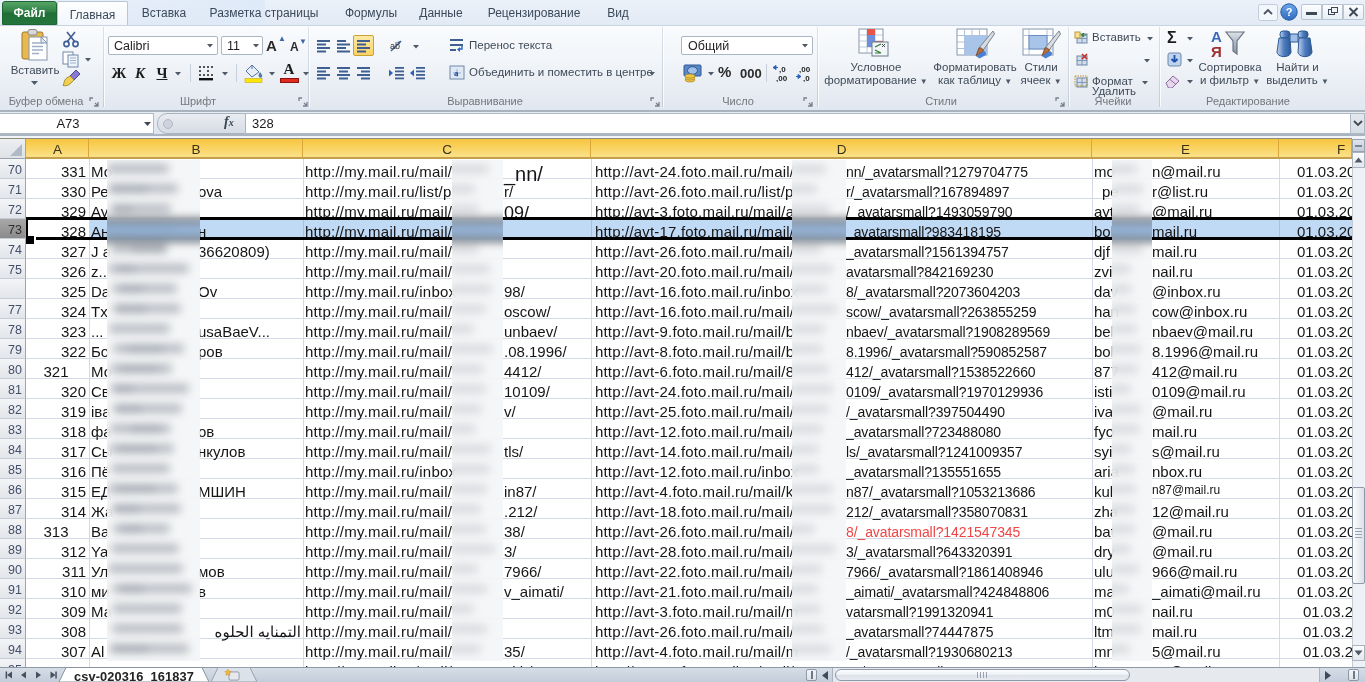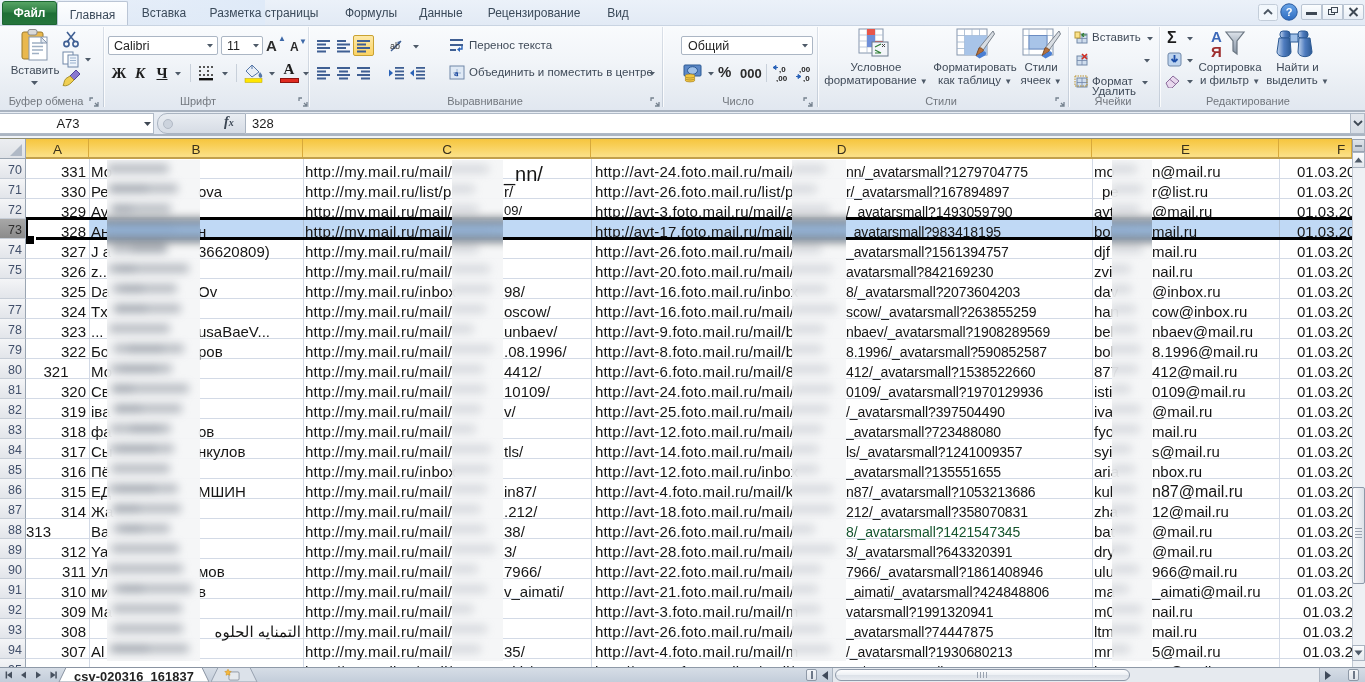--- a/index.html
+++ b/index.html
@@ -517,21 +517,21 @@
 <div class="a" style="left:279px;top:24px;font-size:15px;color:#151515;letter-spacing:0.25px;white-space:nowrap;">http://my.mail.ru/list/p</div>
 <div class="a" style="left:478px;top:24px;font-size:15px;color:#151515;white-space:nowrap;">r/</div>
 <div class="a" style="left:569px;top:24px;font-size:15px;color:#151515;letter-spacing:0.18px;white-space:nowrap;">http://avt-26.foto.mail.ru/list/p</div>
 <div class="a" style="left:820px;top:25px;font-size:14px;color:#151515;letter-spacing:-0.1px;white-space:nowrap;">r/_avatarsmall?167894897</div>
 <div class="a" style="left:1076px;top:24px;font-size:15px;color:#151515;white-space:nowrap;">pe</div>
 <div class="a" style="left:1126px;top:24px;font-size:15px;color:#151515;white-space:nowrap;">r@list.ru</div>
 <div class="a" style="left:1271px;top:24px;font-size:15px;color:#151515;white-space:nowrap;">01.03.2016</div>
 <div class="a" style="left:0;top:44px;width:60px;text-align:right;font-size:15px;color:#151515;">329</div>
 <div class="a" style="left:65px;top:44px;font-size:15px;color:#151515;white-space:nowrap;">Ay</div>
 <div class="a" style="left:279px;top:44px;font-size:15px;color:#151515;letter-spacing:0.25px;white-space:nowrap;">http://my.mail.ru/mail/</div>
-<div class="a" style="left:478px;top:44px;font-size:13px;color:#151515;white-space:nowrap;">09/</div>
+<div class="a" style="left:478px;top:44px;font-size:18px;color:#151515;white-space:nowrap;">09/</div>
 <div class="a" style="left:569px;top:44px;font-size:15px;color:#151515;letter-spacing:0.18px;white-space:nowrap;">http://avt-3.foto.mail.ru/mail/a</div>
 <div class="a" style="left:820px;top:45px;font-size:14px;color:#151515;letter-spacing:-0.1px;white-space:nowrap;">/_avatarsmall?1493059790</div>
 <div class="a" style="left:1068px;top:44px;font-size:15px;color:#151515;white-space:nowrap;">ayt</div>
 <div class="a" style="left:1126px;top:44px;font-size:15px;color:#151515;white-space:nowrap;">@mail.ru</div>
 <div class="a" style="left:1271px;top:44px;font-size:15px;color:#151515;white-space:nowrap;">01.03.2016</div>
 <div class="a" style="left:0;top:64px;width:60px;text-align:right;font-size:15px;color:#151515;">328</div>
 <div class="a" style="left:65px;top:64px;font-size:15px;color:#151515;white-space:nowrap;">Ан</div>
 <div class="a" style="left:172px;top:64px;font-size:15px;color:#151515;white-space:nowrap;">н</div>
 <div class="a" style="left:279px;top:64px;font-size:15px;color:#151515;letter-spacing:0.25px;white-space:nowrap;">http://my.mail.ru/mail/</div>
 <div class="a" style="left:569px;top:64px;font-size:15px;color:#151515;letter-spacing:0.18px;white-space:nowrap;">http://avt-17.foto.mail.ru/mail/</div>
@@ -650,37 +650,37 @@
 <div class="a" style="left:1126px;top:304px;font-size:15px;color:#151515;white-space:nowrap;">nbox.ru</div>
 <div class="a" style="left:1271px;top:304px;font-size:15px;color:#151515;white-space:nowrap;">01.03.2016</div>
 <div class="a" style="left:0;top:324px;width:60px;text-align:right;font-size:15px;color:#151515;">315</div>
 <div class="a" style="left:65px;top:324px;font-size:15px;color:#151515;white-space:nowrap;">ЕД</div>
 <div class="a" style="left:172px;top:324px;font-size:15px;color:#151515;white-space:nowrap;">МШИН</div>
 <div class="a" style="left:279px;top:324px;font-size:15px;color:#151515;letter-spacing:0.25px;white-space:nowrap;">http://my.mail.ru/mail/</div>
 <div class="a" style="left:478px;top:324px;font-size:15px;color:#151515;white-space:nowrap;">in87/</div>
 <div class="a" style="left:569px;top:324px;font-size:15px;color:#151515;letter-spacing:0.18px;white-space:nowrap;">http://avt-4.foto.mail.ru/mail/k</div>
 <div class="a" style="left:820px;top:325px;font-size:14px;color:#151515;letter-spacing:-0.1px;white-space:nowrap;">n87/_avatarsmall?1053213686</div>
 <div class="a" style="left:1068px;top:324px;font-size:15px;color:#151515;white-space:nowrap;">kul</div>
-<div class="a" style="left:1126px;top:324px;font-size:16px;color:#151515;white-space:nowrap;">n87@mail.ru</div>
+<div class="a" style="left:1126px;top:324px;font-size:12px;color:#151515;white-space:nowrap;">n87@mail.ru</div>
 <div class="a" style="left:1271px;top:324px;font-size:15px;color:#151515;white-space:nowrap;">01.03.2016</div>
 <div class="a" style="left:0;top:344px;width:60px;text-align:right;font-size:15px;color:#151515;">314</div>
 <div class="a" style="left:65px;top:344px;font-size:15px;color:#151515;white-space:nowrap;">Жа</div>
 <div class="a" style="left:279px;top:344px;font-size:15px;color:#151515;letter-spacing:0.25px;white-space:nowrap;">http://my.mail.ru/mail/</div>
 <div class="a" style="left:478px;top:344px;font-size:15px;color:#151515;white-space:nowrap;">.212/</div>
 <div class="a" style="left:569px;top:344px;font-size:15px;color:#151515;letter-spacing:0.18px;white-space:nowrap;">http://avt-18.foto.mail.ru/mail/</div>
 <div class="a" style="left:820px;top:345px;font-size:14px;color:#151515;letter-spacing:-0.1px;white-space:nowrap;">212/_avatarsmall?358070831</div>
 <div class="a" style="left:1068px;top:344px;font-size:15px;color:#151515;white-space:nowrap;">zha</div>
 <div class="a" style="left:1126px;top:344px;font-size:15px;color:#151515;white-space:nowrap;">12@mail.ru</div>
 <div class="a" style="left:1271px;top:344px;font-size:15px;color:#151515;white-space:nowrap;">01.03.2016</div>
-<div class="a" style="left:0;top:364px;width:60px;text-align:left;font-size:15px;color:#151515;">313</div>
+<div class="a" style="left:0;top:364px;width:60px;text-align:center;font-size:15px;color:#151515;">313</div>
 <div class="a" style="left:65px;top:364px;font-size:15px;color:#151515;white-space:nowrap;">Ва</div>
 <div class="a" style="left:279px;top:364px;font-size:15px;color:#151515;letter-spacing:0.25px;white-space:nowrap;">http://my.mail.ru/mail/</div>
 <div class="a" style="left:478px;top:364px;font-size:15px;color:#151515;white-space:nowrap;">38/</div>
 <div class="a" style="left:569px;top:364px;font-size:15px;color:#151515;letter-spacing:0.18px;white-space:nowrap;">http://avt-26.foto.mail.ru/mail/</div>
-<div class="a" style="left:820px;top:365px;font-size:14px;color:#14532d;letter-spacing:-0.1px;white-space:nowrap;">8/_avatarsmall?1421547345</div>
+<div class="a" style="left:820px;top:365px;font-size:14px;color:#ef4444;letter-spacing:-0.1px;white-space:nowrap;">8/_avatarsmall?1421547345</div>
 <div class="a" style="left:1068px;top:364px;font-size:15px;color:#151515;white-space:nowrap;">bat</div>
 <div class="a" style="left:1126px;top:364px;font-size:15px;color:#151515;white-space:nowrap;">@mail.ru</div>
 <div class="a" style="left:1271px;top:364px;font-size:15px;color:#151515;white-space:nowrap;">01.03.2016</div>
 <div class="a" style="left:0;top:384px;width:60px;text-align:right;font-size:15px;color:#151515;">312</div>
 <div class="a" style="left:65px;top:384px;font-size:15px;color:#151515;white-space:nowrap;">Ya</div>
 <div class="a" style="left:279px;top:384px;font-size:15px;color:#151515;letter-spacing:0.25px;white-space:nowrap;">http://my.mail.ru/mail/</div>
 <div class="a" style="left:478px;top:384px;font-size:15px;color:#151515;white-space:nowrap;">3/</div>
 <div class="a" style="left:569px;top:384px;font-size:15px;color:#151515;letter-spacing:0.18px;white-space:nowrap;">http://avt-28.foto.mail.ru/mail/</div>
 <div class="a" style="left:820px;top:385px;font-size:14px;color:#151515;letter-spacing:-0.1px;white-space:nowrap;">3/_avatarsmall?643320391</div>
 <div class="a" style="left:1068px;top:384px;font-size:15px;color:#151515;white-space:nowrap;">dry</div>

